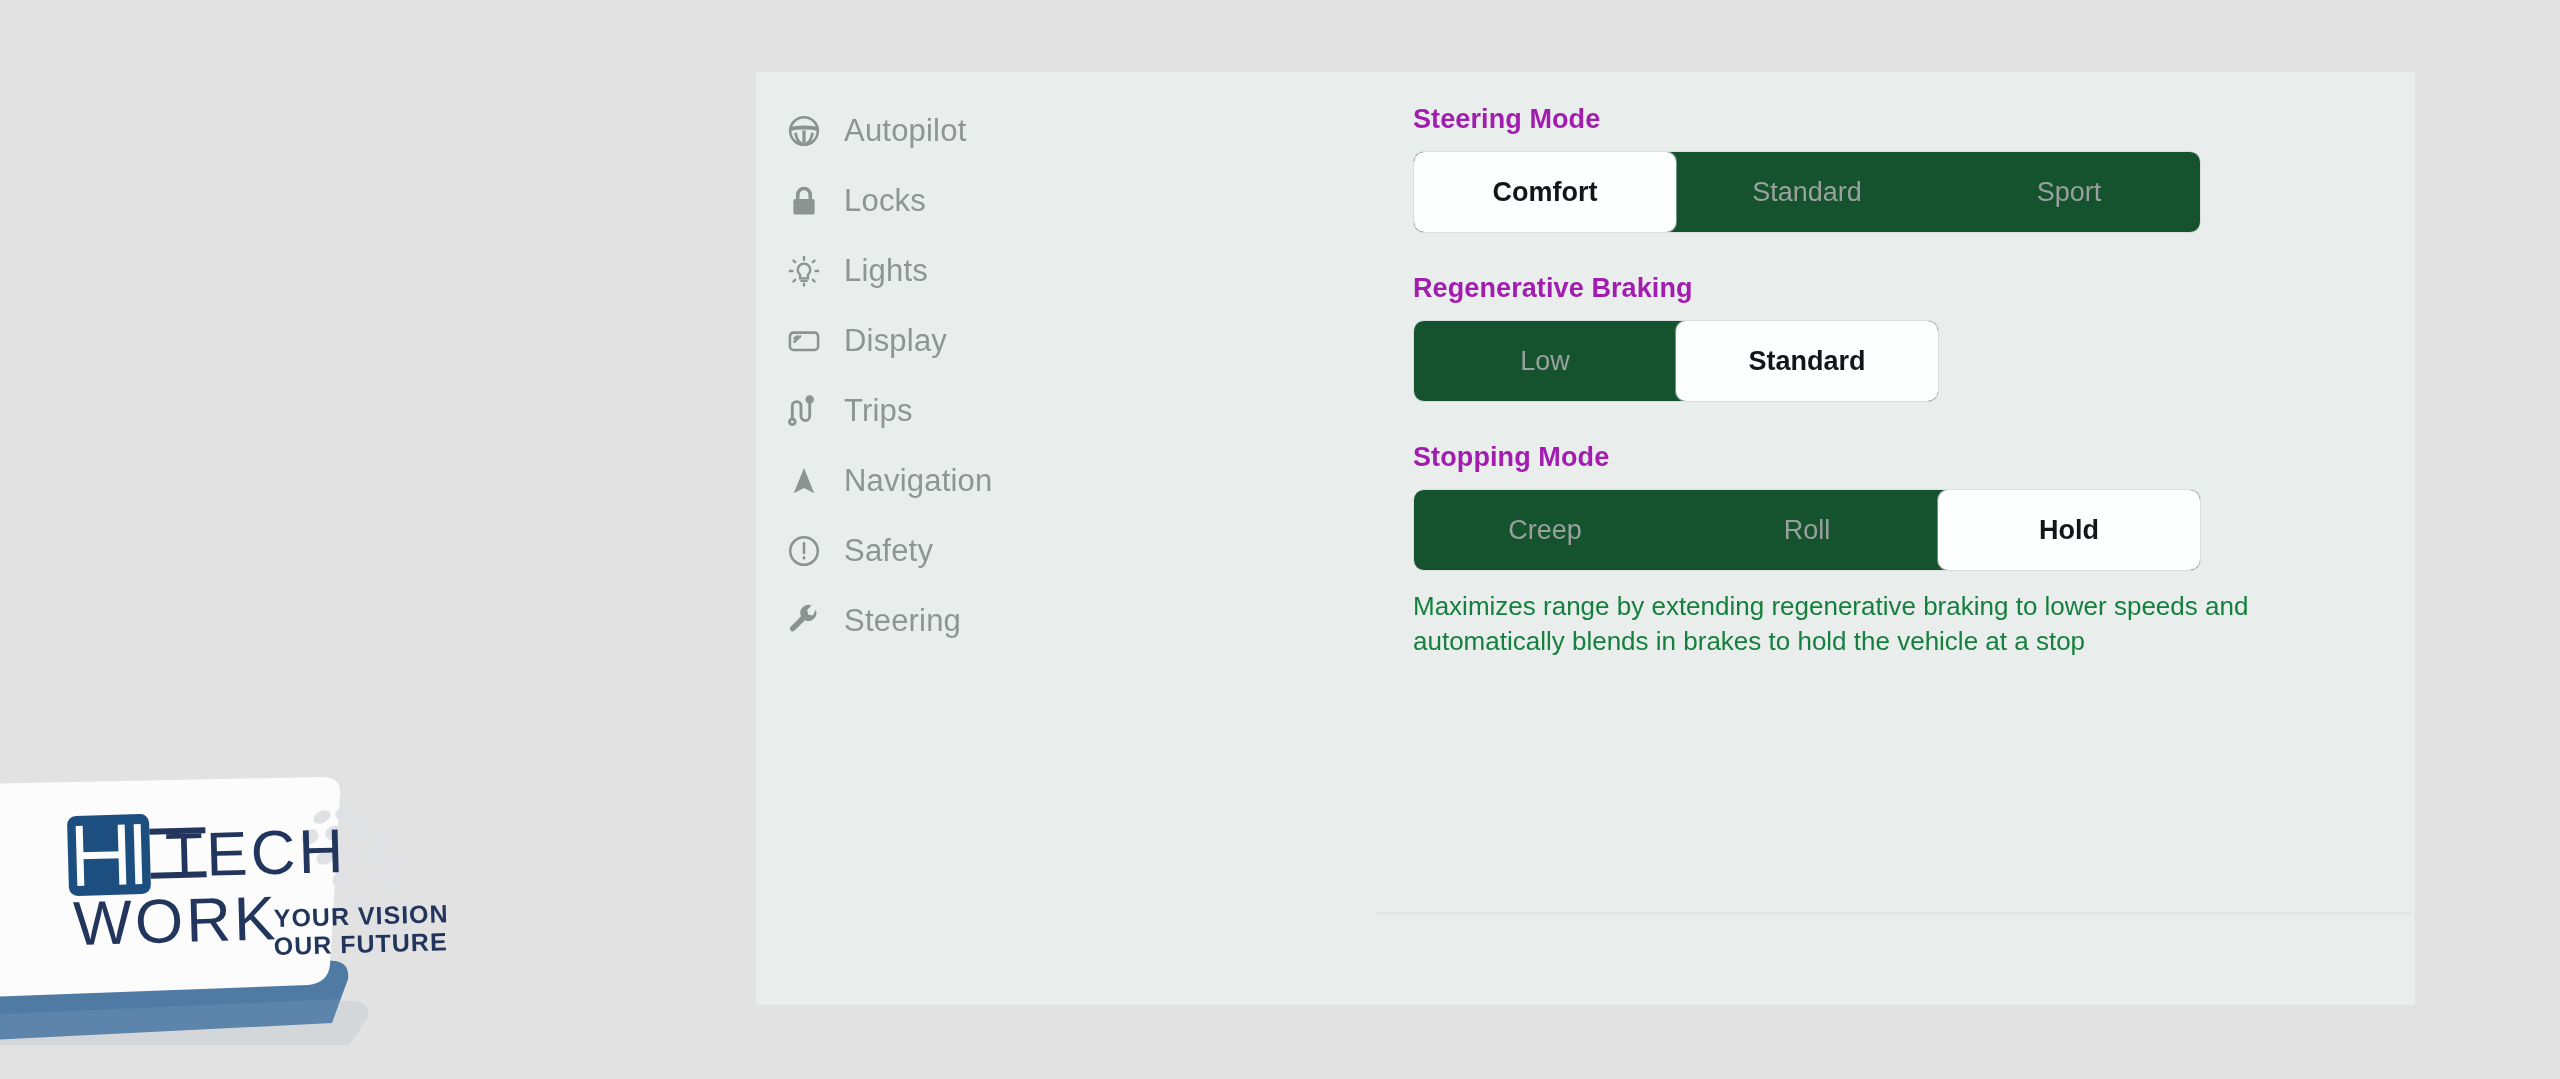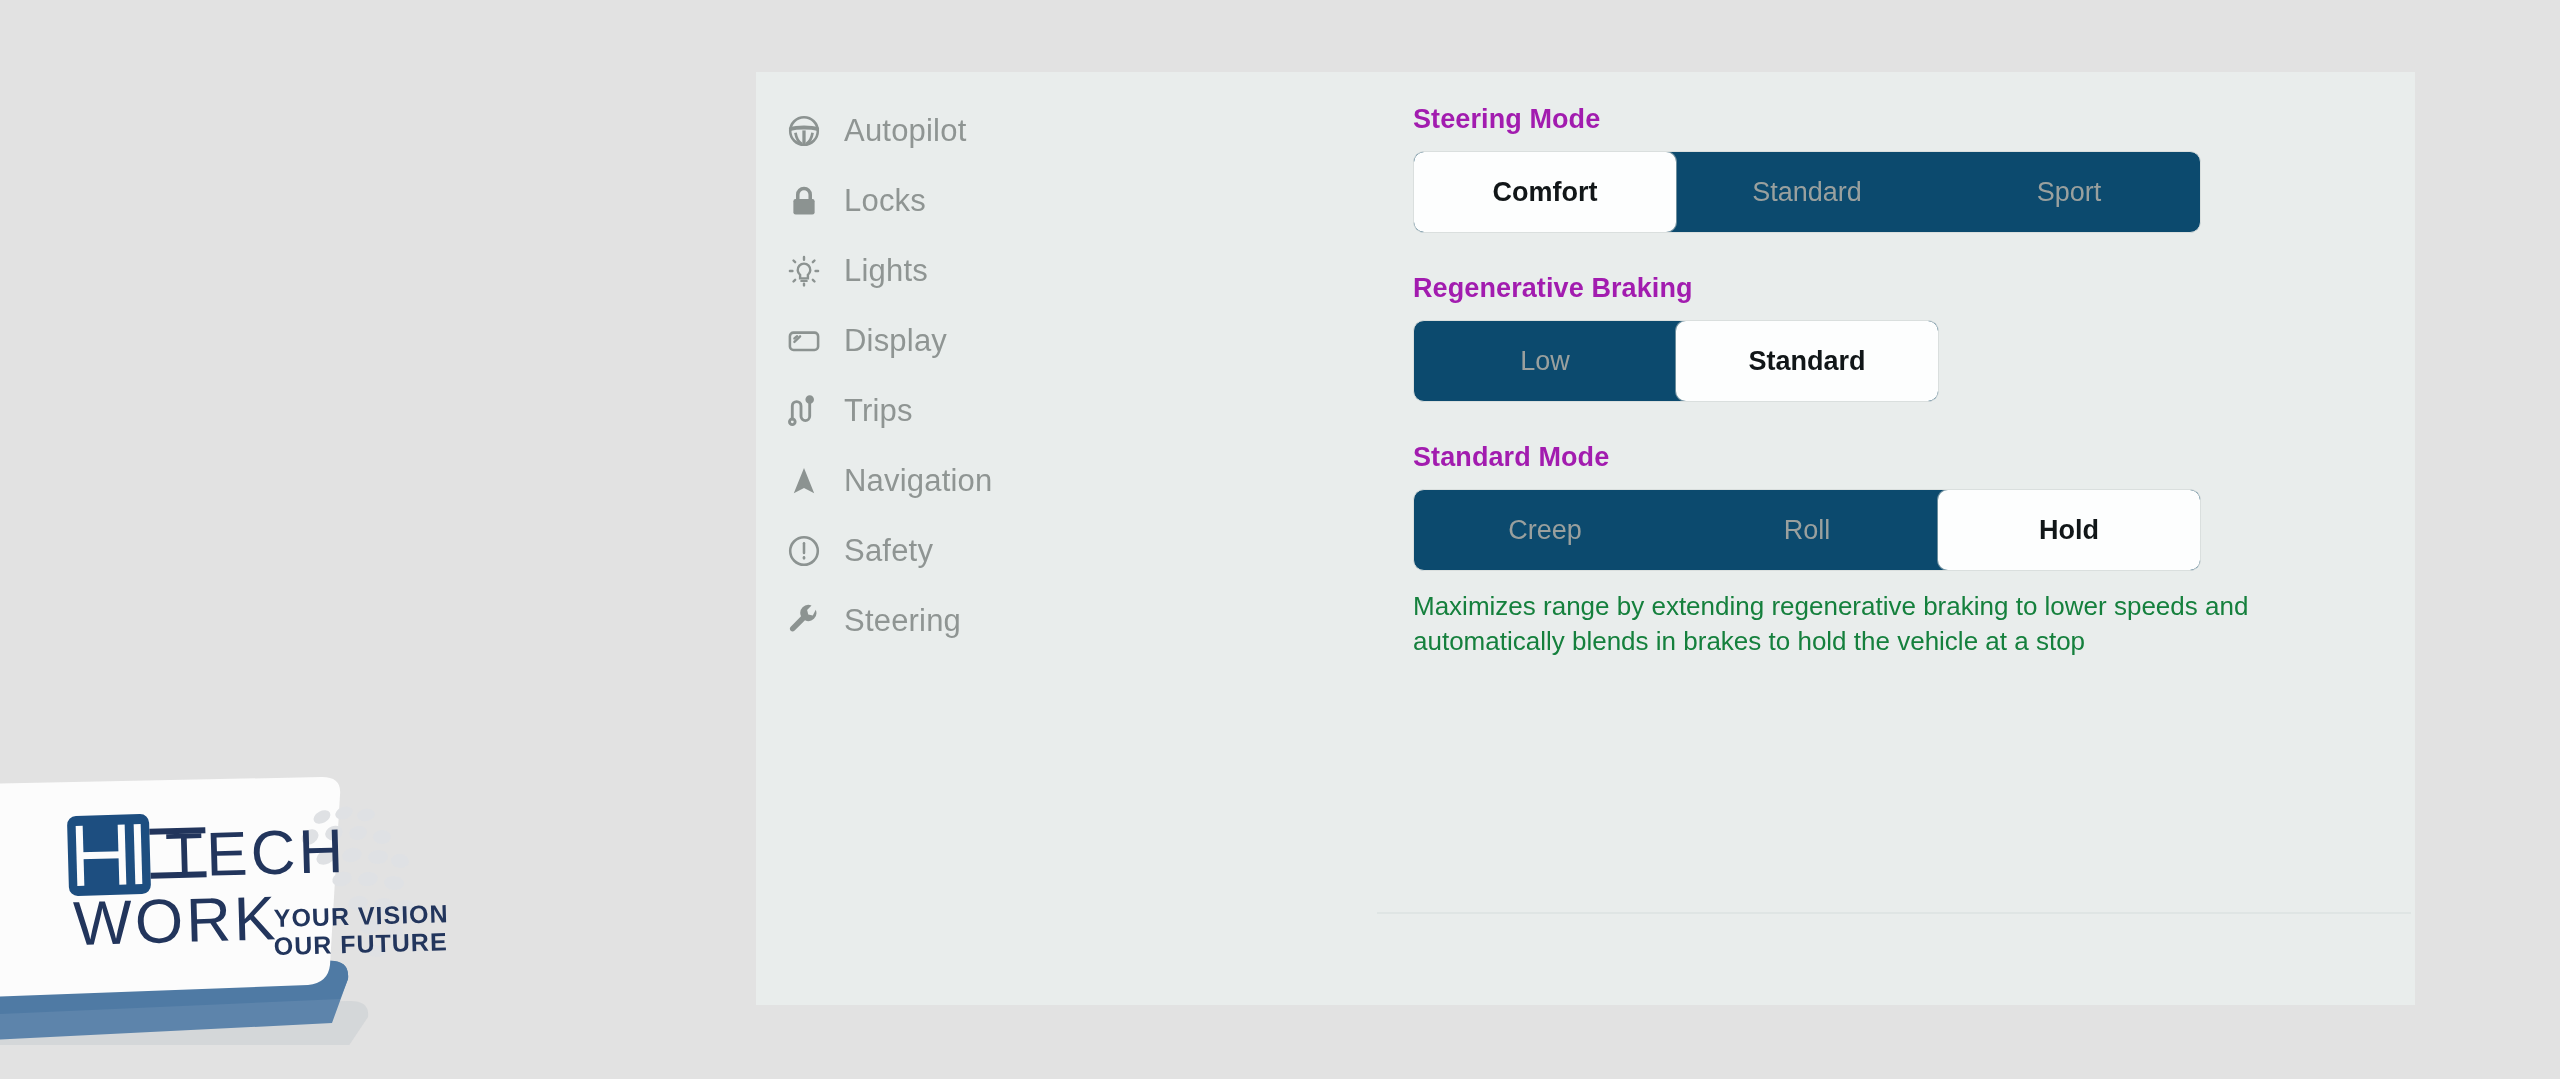--- a/index.html
+++ b/index.html
@@ -76,21 +76,21 @@
     font-size: 27px;
     font-weight: bold;
     color: #a21caf;
     letter-spacing: 0.1px;
   }
 
   
   .segmented {
     margin-top: 16px;
     display: inline-flex;
-    background: #0c4a6e;
+    background: #14532d;
     border: 1px solid #dadfde;
     border-radius: 11px;
     height: 82px;
     overflow: hidden;
   }
 
   .segment {
     flex: 0 0 auto;
     display: flex;
     align-items: center;
@@ -259,21 +259,21 @@
 
     <div class="section sec-regen">
       <div class="section-title">Regenerative Braking</div>
       <div class="segmented seg-2" role="radiogroup">
         <button class="segment">Low</button>
         <button class="segment selected">Standard</button>
       </div>
     </div>
 
     <div class="section sec-stopping">
-      <div class="section-title">Standard Mode</div>
+      <div class="section-title">Stopping Mode</div>
       <div class="segmented seg-3" role="radiogroup">
         <button class="segment">Creep</button>
         <button class="segment">Roll</button>
         <button class="segment selected">Hold</button>
       </div>
       <p class="description">Maximizes range by extending regenerative braking to lower speeds and automatically blends in brakes to hold the vehicle at a stop</p>
     </div>
 
     <div class="panel-divider"></div>
 

